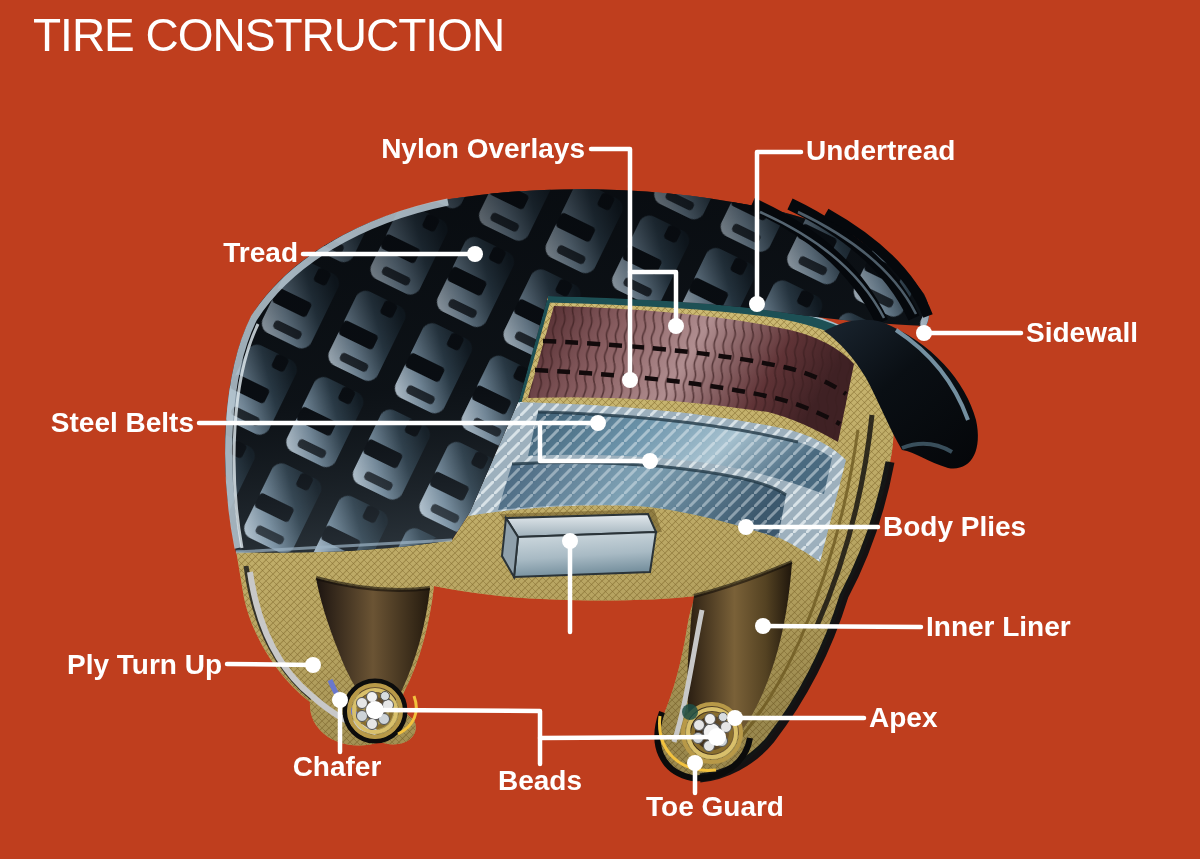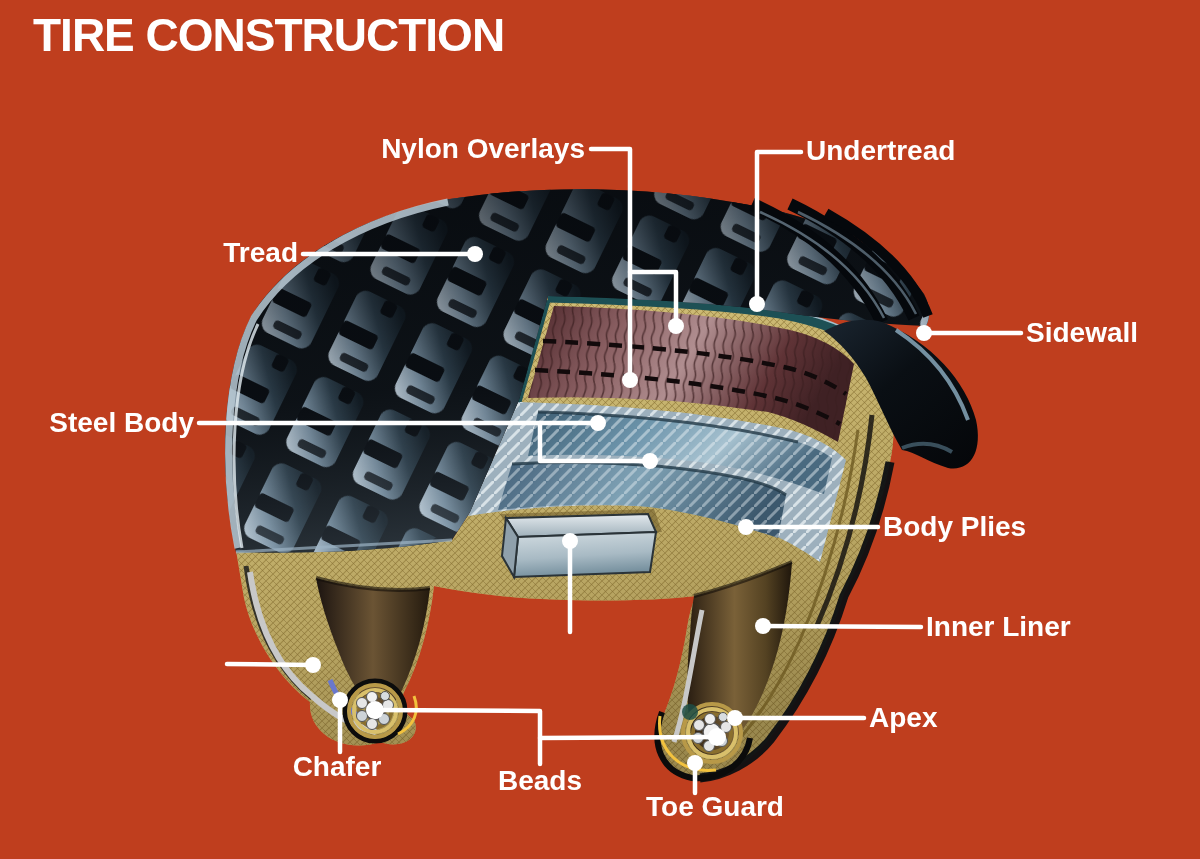--- a/index.html
+++ b/index.html
@@ -9,21 +9,21 @@
   html,body{margin:0;padding:0;}
   body{
     width:1200px;height:859px;overflow:hidden;
     background:var(--background);
     font-family:"Liberation Sans","DejaVu Sans",sans-serif;
   }
   .stage{position:relative;width:1200px;height:859px;}
   .art{position:absolute;left:0;top:0;}
   .page-title{
     position:absolute;left:33px;top:8px;margin:0;
-    font-size:46px;font-weight:700;letter-spacing:-1px;
+    font-size:46px;font-weight:400;letter-spacing:-1px;
     color:var(--label-text);
   }
   .label{
     position:absolute;margin:0;
     font-size:28px;font-weight:700;line-height:1.1;
     color:var(--label-text);white-space:nowrap;
   }
   .label.center{text-align:center;}
   .label.right{text-align:left;}
 </style>
@@ -366,21 +366,22 @@
     <circle cx="735" cy="718" r="8"></circle>
   </g>
 </svg>
 
 <h1 class="page-title">TIRE CONSTRUCTION</h1>
 
 <div class="label right" style="right:902px;top:238px;margin-left:48px;">Tread</div>
 <div class="label right" style="right:615px;top:134px;">Nylon Overlays</div>
 <div class="label" style="left:806px;top:136px;">Undertread</div>
 <div class="label" style="left:1026px;top:318px;">Sidewall</div>
-<div class="label right" style="right:1006px;top:408px;">Steel Body</div>
+<div class="label right" style="right:1006px;top:408px;">Steel Belts</div>
 <div class="label" style="left:883px;top:512px;">Body Plies</div>
 <div class="label" style="left:926px;top:612px;">Inner Liner</div>
+<div class="label right" style="right:978px;top:650px;">Ply Turn Up</div>
 <div class="label center" style="left:277px;top:752px;width:120px;">Chafer</div>
 <div class="label center" style="left:480px;top:766px;width:120px;">Beads</div>
 <div class="label center" style="left:645px;top:792px;width:140px;">Toe Guard</div>
 <div class="label" style="left:869px;top:703px;">Apex</div>
 
 </div>
 
 </body></html>

